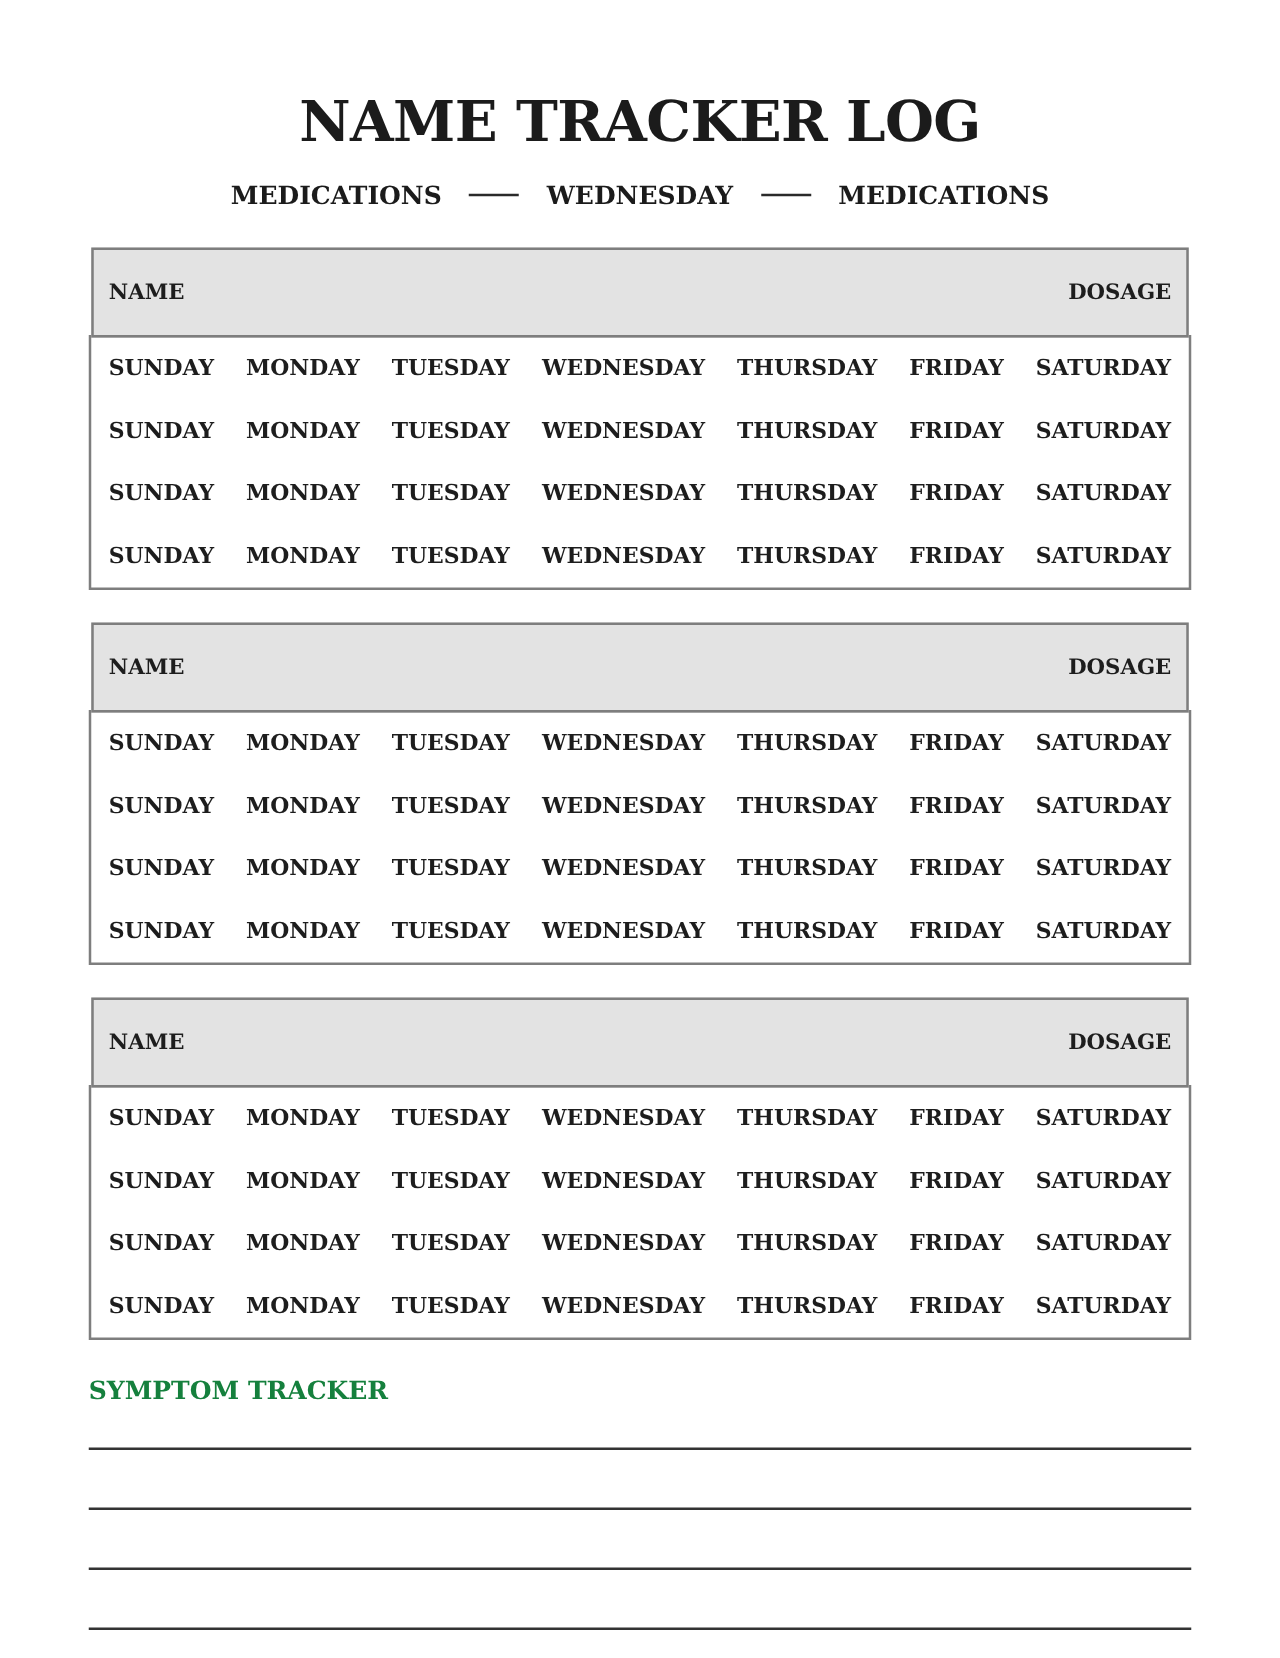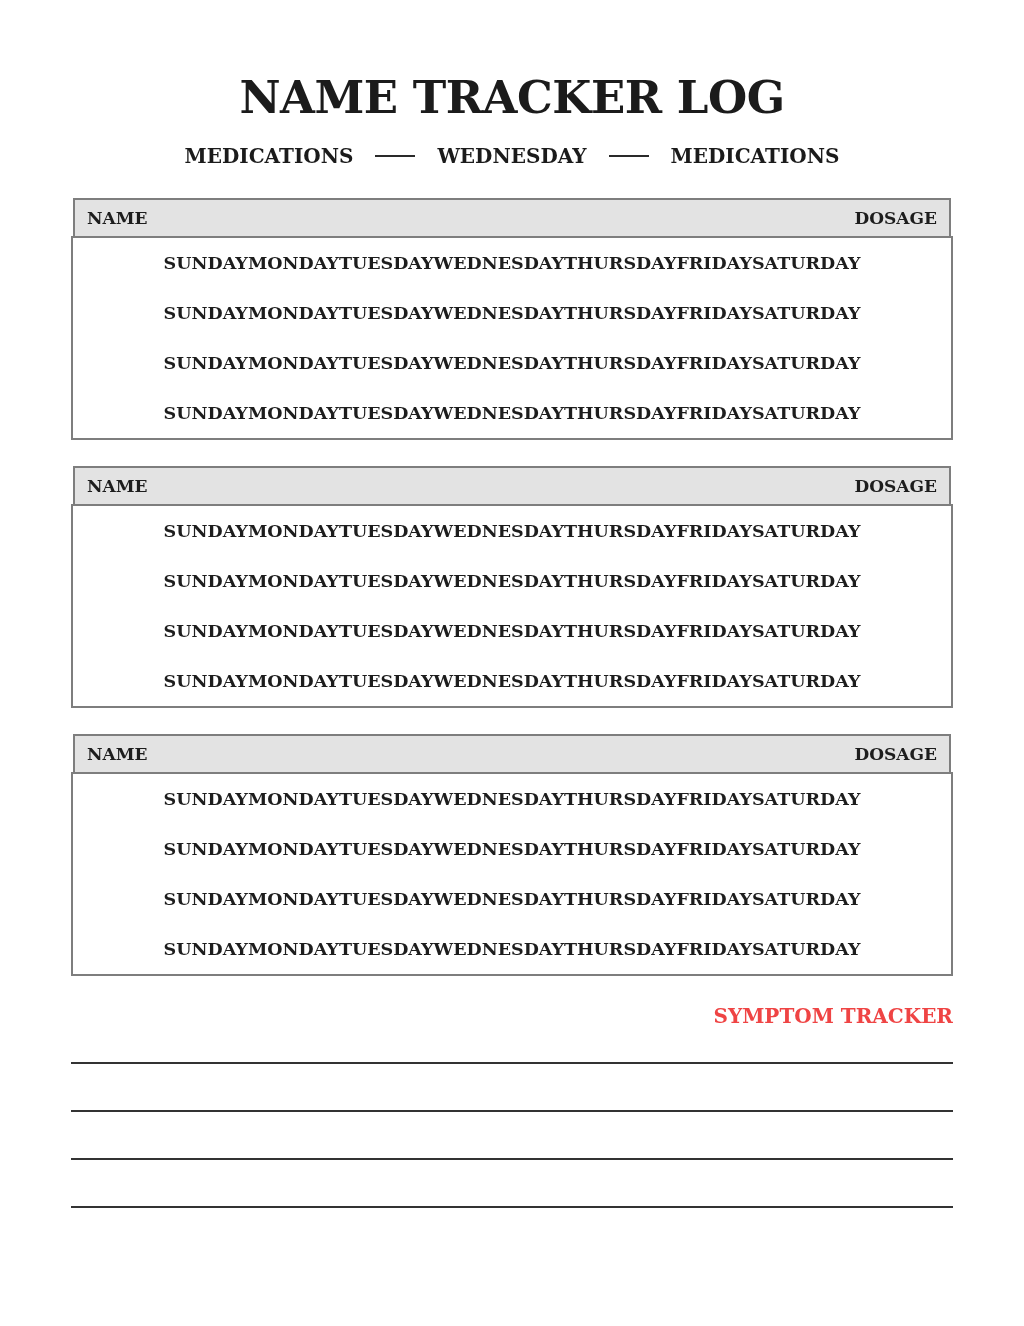--- a/index.html
+++ b/index.html
@@ -47,49 +47,49 @@
   .log-table{margin-top:26px;}
   .log-table.first{margin-top:30px;}
 
   .log-table-header{
     position:relative;z-index:1;
     margin:0 2px -2px 2px;
     height:36px;
     display:flex;
     justify-content:space-between;
     align-items:center;
-    padding:0 12px;
+    padding:16px 12px;
     background:var(--hdrbg);
     border:2px solid var(--border);
     font-size:17px;
     font-weight:bold;
   }
 
   .log-table-body{
     border:2px solid var(--border);
     background:#ffffff;
   }
   .week-row{
     height:50px;
     display:flex;
-    justify-content:center;
+    justify-content:space-between;
     align-items:center;
     padding:0 14px;
     font-size:17.5px;
     font-weight:bold;
     white-space:nowrap;
   }
 
   .tracker-title{
     margin-top:28px;
-    text-align:right;
+    text-align:left;
     font-size:20px;
     font-weight:bold;
     line-height:24px;
-    color:#ef4444;
+    color:#15803d;
   }
   .symptom-lines .write-line{
     height:2px;
     background:var(--line);
     margin-top:46px;
   }
   .symptom-lines .write-line:first-child{margin-top:34px;}
 </style>
 </head>
 <body>

